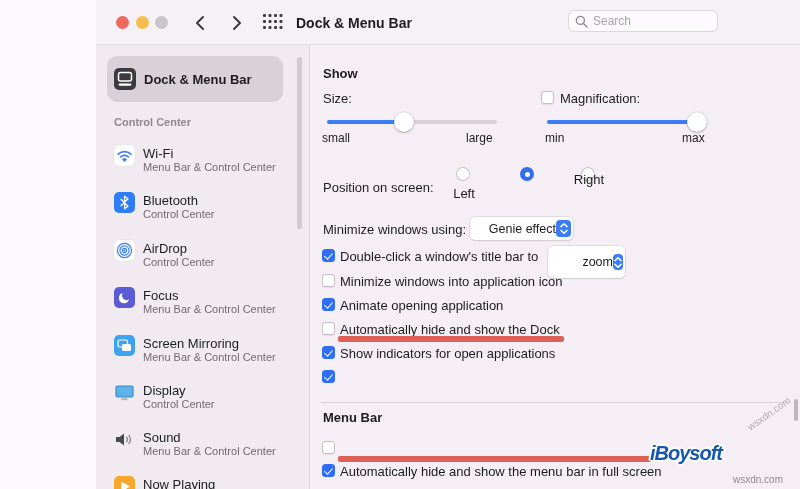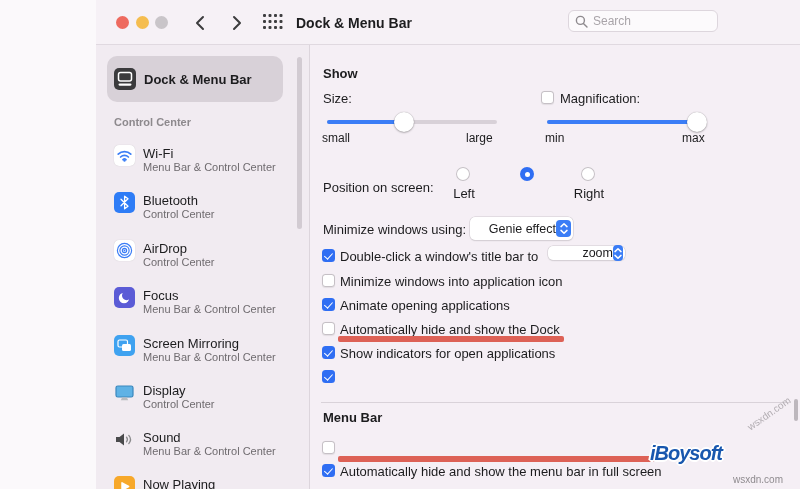--- a/index.html
+++ b/index.html
@@ -250,54 +250,54 @@
   </div>
   <span class="small-lbl" style="left:545px; top:131px;">min</span>
   <span class="small-lbl" style="left:682px; top:131px;">max</span>
 
   <span class="lbl" style="left:323px; top:180px;">Position on screen:</span>
   <span class="radio" style="left:456px; top:167px;"></span>
   <span class="radio-lbl" style="left:464px; top:186px;">Left</span>
   <span class="radio on" style="left:520px; top:167px;"></span>
   <span class="radio-lbl" style="left:527px; top:186px;margin-top:36px;">Bottom</span>
   <span class="radio" style="left:581px; top:167px;"></span>
-  <span class="radio-lbl" style="left:589px; top:186px;">Right</span>
+  <span class="radio-lbl" style="left:589px; top:172px;">Right</span>
 
   <span class="lbl" style="left:323px; top:222px;">Minimize windows using:</span>
   <div class="dropdown" style="left:470px; top:217px; width:103px; height:23px;">
     <span class="dtext">Genie effect</span>
     <span class="stepper">
       <svg width="10" height="13" viewBox="0 0 10 13">
           <g fill="none" stroke="#fff" stroke-width="1.5" stroke-linecap="round" stroke-linejoin="round">
             <polyline points="2,4.6 5,1.8 8,4.6"></polyline>
             <polyline points="2,8.4 5,11.2 8,8.4"></polyline>
           </g>
         </svg>
     </span>
   </div>
 
   <span class="cbox on" style="left:322px; top:249px;"></span>
   <span class="lbl" style="left:340px; top:249px;">Double-click a window's title bar to</span>
-  <div class="dropdown" style="left:548px; top:246px; width:77px; height:14px;padding-left:48px;">
+  <div class="dropdown" style="left:548px; top:246px; width:77px; height:32px;padding-left:48px;">
     <span class="dtext">zoom</span>
     <span class="stepper" style="height:16px;">
       <svg width="10" height="13" viewBox="0 0 10 13">
           <g fill="none" stroke="#fff" stroke-width="1.5" stroke-linecap="round" stroke-linejoin="round">
             <polyline points="2,4.6 5,1.8 8,4.6"></polyline>
             <polyline points="2,8.4 5,11.2 8,8.4"></polyline>
           </g>
         </svg>
     </span>
   </div>
 
   <span class="cbox" style="left:322px; top:274px;"></span>
   <span class="lbl" style="left:340px; top:274px;">Minimize windows into application icon</span>
 
   <span class="cbox on" style="left:322px; top:298px;"></span>
-  <span class="lbl" style="left:340px; top:298px;">Animate opening applications</span>
+  <span class="lbl" style="left:340px; top:298px;">Animate opening application</span>
 
   <span class="cbox" style="left:322px; top:322px;"></span>
   <span class="lbl" style="left:340px; top:322px;">Automatically hide and show the Dock</span>
   <div class="redline" style="left:338px; top:336px; width:226px;"></div>
 
   <span class="cbox on" style="left:322px; top:346px;"></span>
   <span class="lbl" style="left:340px; top:346px;">Show indicators for open applications</span>
 
   <span class="cbox on" style="left:322px; top:370px;"></span>
 

